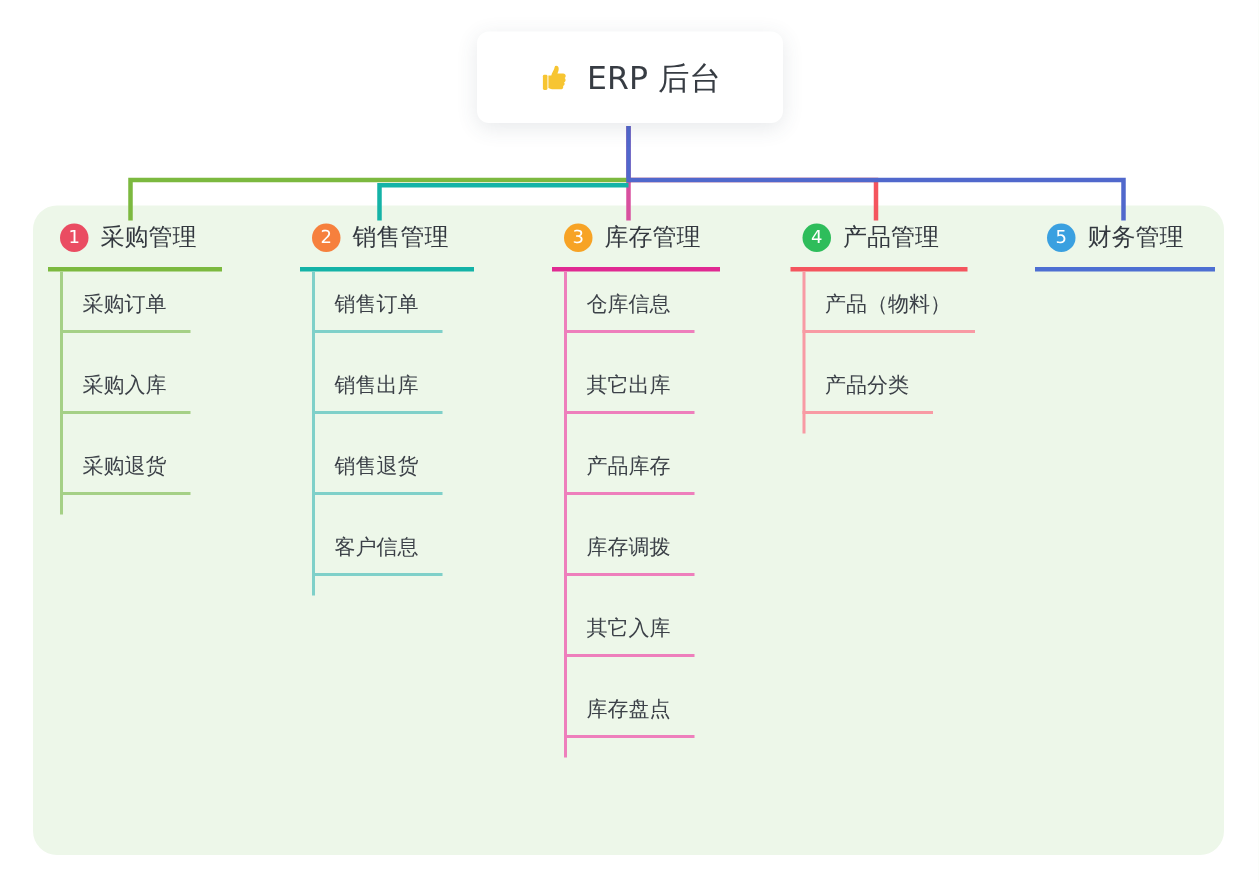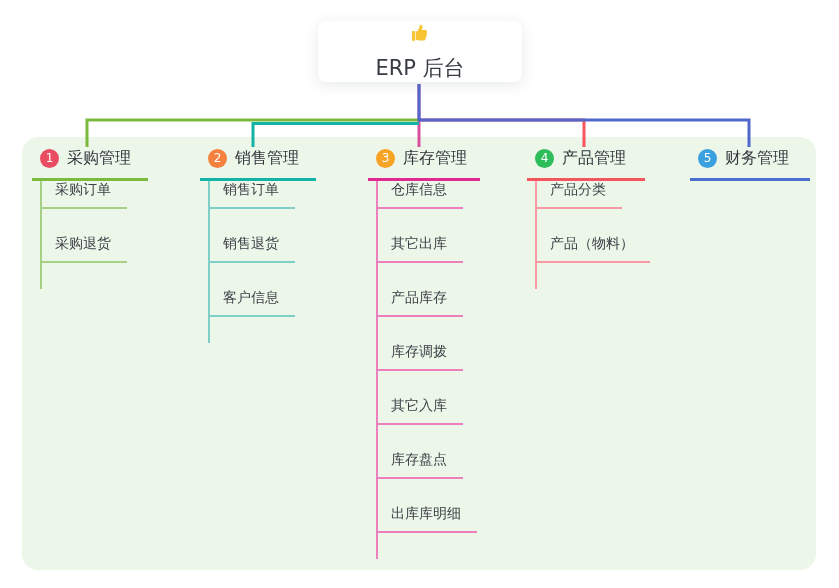--- a/index.html
+++ b/index.html
@@ -15,21 +15,21 @@
   }
   
   .wires{position:absolute;left:0;top:0;width:839px;height:588px;z-index:2;pointer-events:none;}
   .wires path{fill:none;stroke-width:3px;}
   
   .root-node{
     position:absolute;left:318px;top:21px;width:204px;height:61px;z-index:4;
     background:#ffffff;border-radius:8px;
     box-shadow:0 3px 14px rgba(60,70,90,0.12);
     display:flex;align-items:center;justify-content:center;gap:10px;
-    font-size:21px;color:#373c43;flex-direction:column;
+    font-size:21px;color:#373c43;
   }
   .thumb{display:inline-flex;align-items:center;}
   
   .branch{position:absolute;top:146px;z-index:3;}
   .b1{left:32px;width:116px;}
   .b2{left:200px;width:116px;}
   .b3{left:368px;width:112px;}
   .b4{left:527px;width:118px;}
   .b5{left:690px;width:120px;}
   .branch-header{
@@ -42,21 +42,21 @@
   .badge{
     width:19px;height:19px;border-radius:50%;
     background:var(--badge);color:#ffffff;
     font-size:12px;line-height:19px;text-align:center;flex:0 0 19px;
   }
   .sub-list{position:relative;}
   .sub-list::before{
     content:"";position:absolute;left:8px;top:0;bottom:0;width:2px;
     background:var(--subline);
   }
-  .item{height:54px;display:flex;align-items:flex-start;}
+  .item{height:54px;display:flex;align-items:center;}
   .item-label{
     margin-left:8px;
     padding:0 16px 8px 15px;
     border-bottom:2px solid var(--subline);
     font-size:14px;color:#3c4148;white-space:nowrap;
   }
 </style>
 </head>
 <body>
 
@@ -86,33 +86,39 @@
   <div class="branch b1" style="--badge: #ea4c62; --line: #7cb93f; --subline: #a5d086;">
     <div class="branch-header">
       <span class="badge">1</span>
       <span>采购管理</span>
     </div>
     <div class="sub-list">
       <div class="item">
           <span class="item-label">采购订单</span>
         </div>
       <div class="item">
+          <span class="item-label">采购入库</span>
+        </div>
+      <div class="item">
           <span class="item-label">采购退货</span>
         </div>
     </div>
   </div>
 
   <div class="branch b2" style="--badge: #f6803d; --line: #14b3a7; --subline: #7fd0c9;">
     <div class="branch-header">
       <span class="badge">2</span>
       <span>销售管理</span>
     </div>
     <div class="sub-list">
       <div class="item">
           <span class="item-label">销售订单</span>
+        </div>
+      <div class="item">
+          <span class="item-label">销售出库</span>
         </div>
       <div class="item">
           <span class="item-label">销售退货</span>
         </div>
       <div class="item">
           <span class="item-label">客户信息</span>
         </div>
     </div>
   </div>
 
@@ -133,37 +139,34 @@
         </div>
       <div class="item">
           <span class="item-label">库存调拨</span>
         </div>
       <div class="item">
           <span class="item-label">其它入库</span>
         </div>
       <div class="item">
           <span class="item-label">库存盘点</span>
         </div>
-      <div class="item">
-          <span class="item-label">出库库明细</span>
-        </div>
     </div>
   </div>
 
   <div class="branch b4" style="--badge: #2ebd5b; --line: #f4555e; --subline: #f89aa4;">
     <div class="branch-header">
       <span class="badge">4</span>
       <span>产品管理</span>
     </div>
     <div class="sub-list">
       <div class="item">
-          <span class="item-label">产品分类</span>
+          <span class="item-label">产品（物料）</span>
         </div>
       <div class="item">
-          <span class="item-label">产品（物料）</span>
+          <span class="item-label">产品分类</span>
         </div>
     </div>
   </div>
 
   <div class="branch b5" style="--badge: #3aa0e0; --line: #4d6fd2; --subline: #93a7e8;">
     <div class="branch-header">
       <span class="badge">5</span>
       <span>财务管理</span>
     </div>
   </div>

